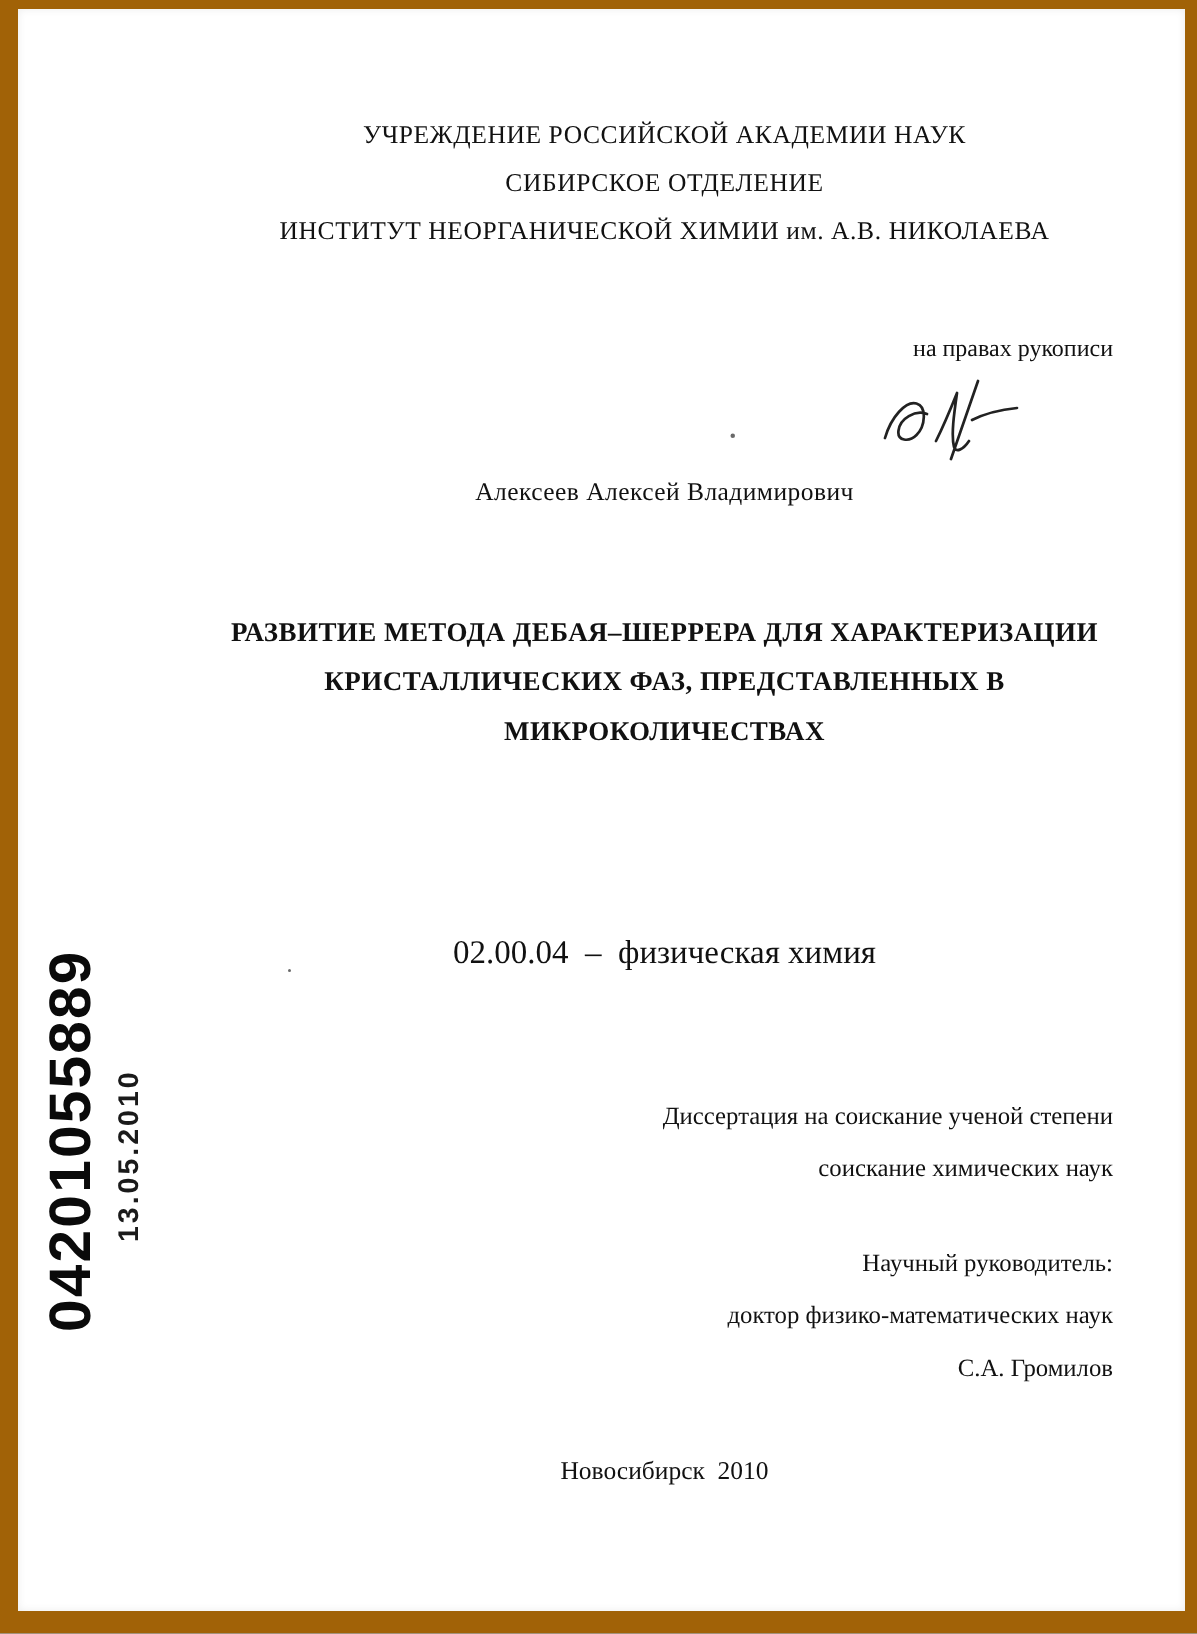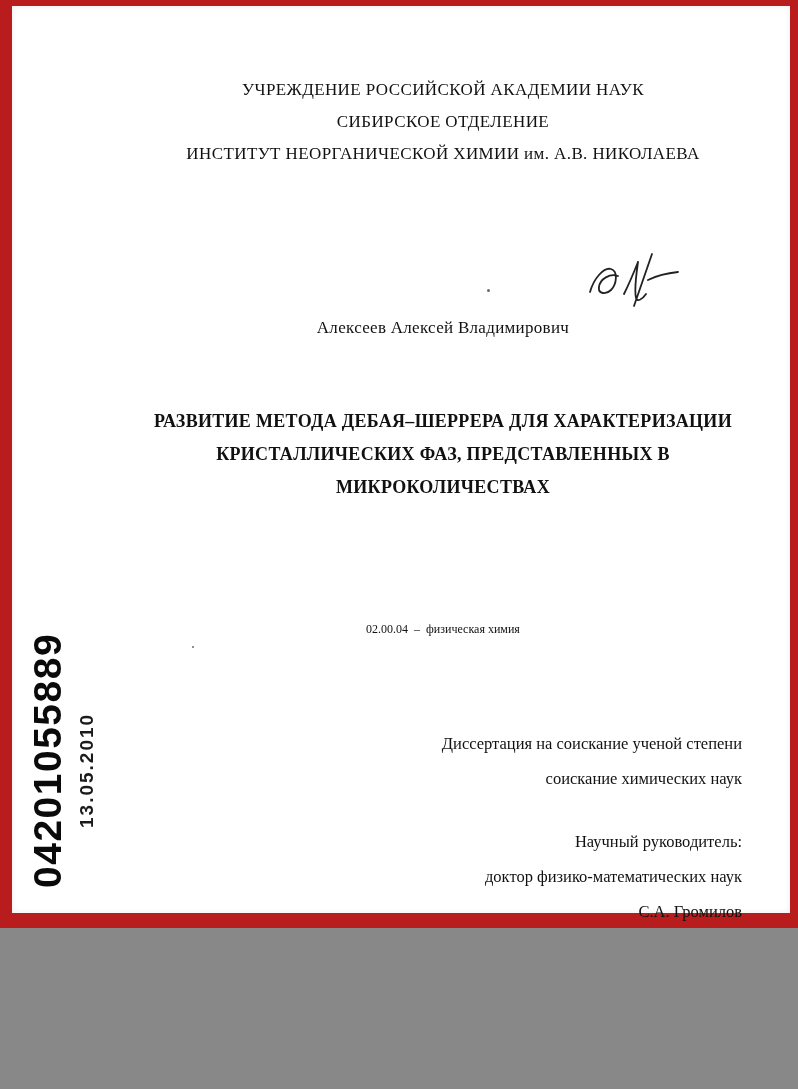--- a/index.html
+++ b/index.html
@@ -1,19 +1,19 @@
 <!DOCTYPE html>
 <html><head>
 <meta charset="utf-8">
 <style>
   html,body{margin:0;padding:0;background:#888;}
   .scan{
     position:relative;
-    width:798px;height:928px;
-    background:#b91c1c;
+    width:798px;height:1089px;
+    background:#a16207;
     overflow:hidden;
     font-family:"Liberation Serif", serif;
     color:#111;
   }
   .page{
     position:absolute;
     top:6px;left:12px;right:8px;bottom:15px;
     background:#ffffff;
     box-shadow:inset 0 0 6px rgba(0,0,0,0.08);
   }
@@ -40,21 +40,21 @@
   .author{
     position:absolute;top:312px;left:0;right:0;
     font-size:17px;letter-spacing:0.3px;
   }
   .dtitle{
     position:absolute;top:399px;left:0;right:0;
     font-size:18px;font-weight:bold;line-height:33px;letter-spacing:0.3px;
   }
   .specialty{
     position:absolute;top:616px;left:0;right:0;
-    font-size:12px;white-space:pre-wrap;
+    font-size:22px;white-space:pre-wrap;
   }
   .degree{
     position:absolute;top:720px;left:0;right:0;
     font-size:16.5px;line-height:35px;
   }
   .supervisor{
     position:absolute;top:818px;left:0;right:0;
     font-size:16.5px;line-height:35px;
   }
   .city{
@@ -90,20 +90,21 @@
   <div class="page">
 
     <div class="content">
 
       <div class="inst center">
         <div class="line">УЧРЕЖДЕНИЕ РОССИЙСКОЙ АКАДЕМИИ НАУК</div>
         <div class="line">СИБИРСКОЕ ОТДЕЛЕНИЕ</div>
         <div class="line">ИНСТИТУТ НЕОРГАНИЧЕСКОЙ ХИМИИ им. А.В. НИКОЛАЕВА</div>
       </div>
 
+      <div class="note right">на правах рукописи</div>
 
       <div class="signature">
         <svg width="100" height="62" viewBox="0 0 100 62" aria-hidden="true">
           <path d="M6 44 C10 30 20 19 27 21 C34 23 33 36 27 42 C22 47 14 46 15 39 C16 31 26 25 34 28
                    M40 46 C44 38 50 24 54 14
                    M54 14 C52 28 50 42 52 50 C53 54 58 52 62 46
                    M68 6 L50 58
                    M64 32 C74 27 84 25 94 24" stroke="#222" stroke-width="1.8" fill="none" stroke-linecap="round"></path>
         </svg>
       </div>

